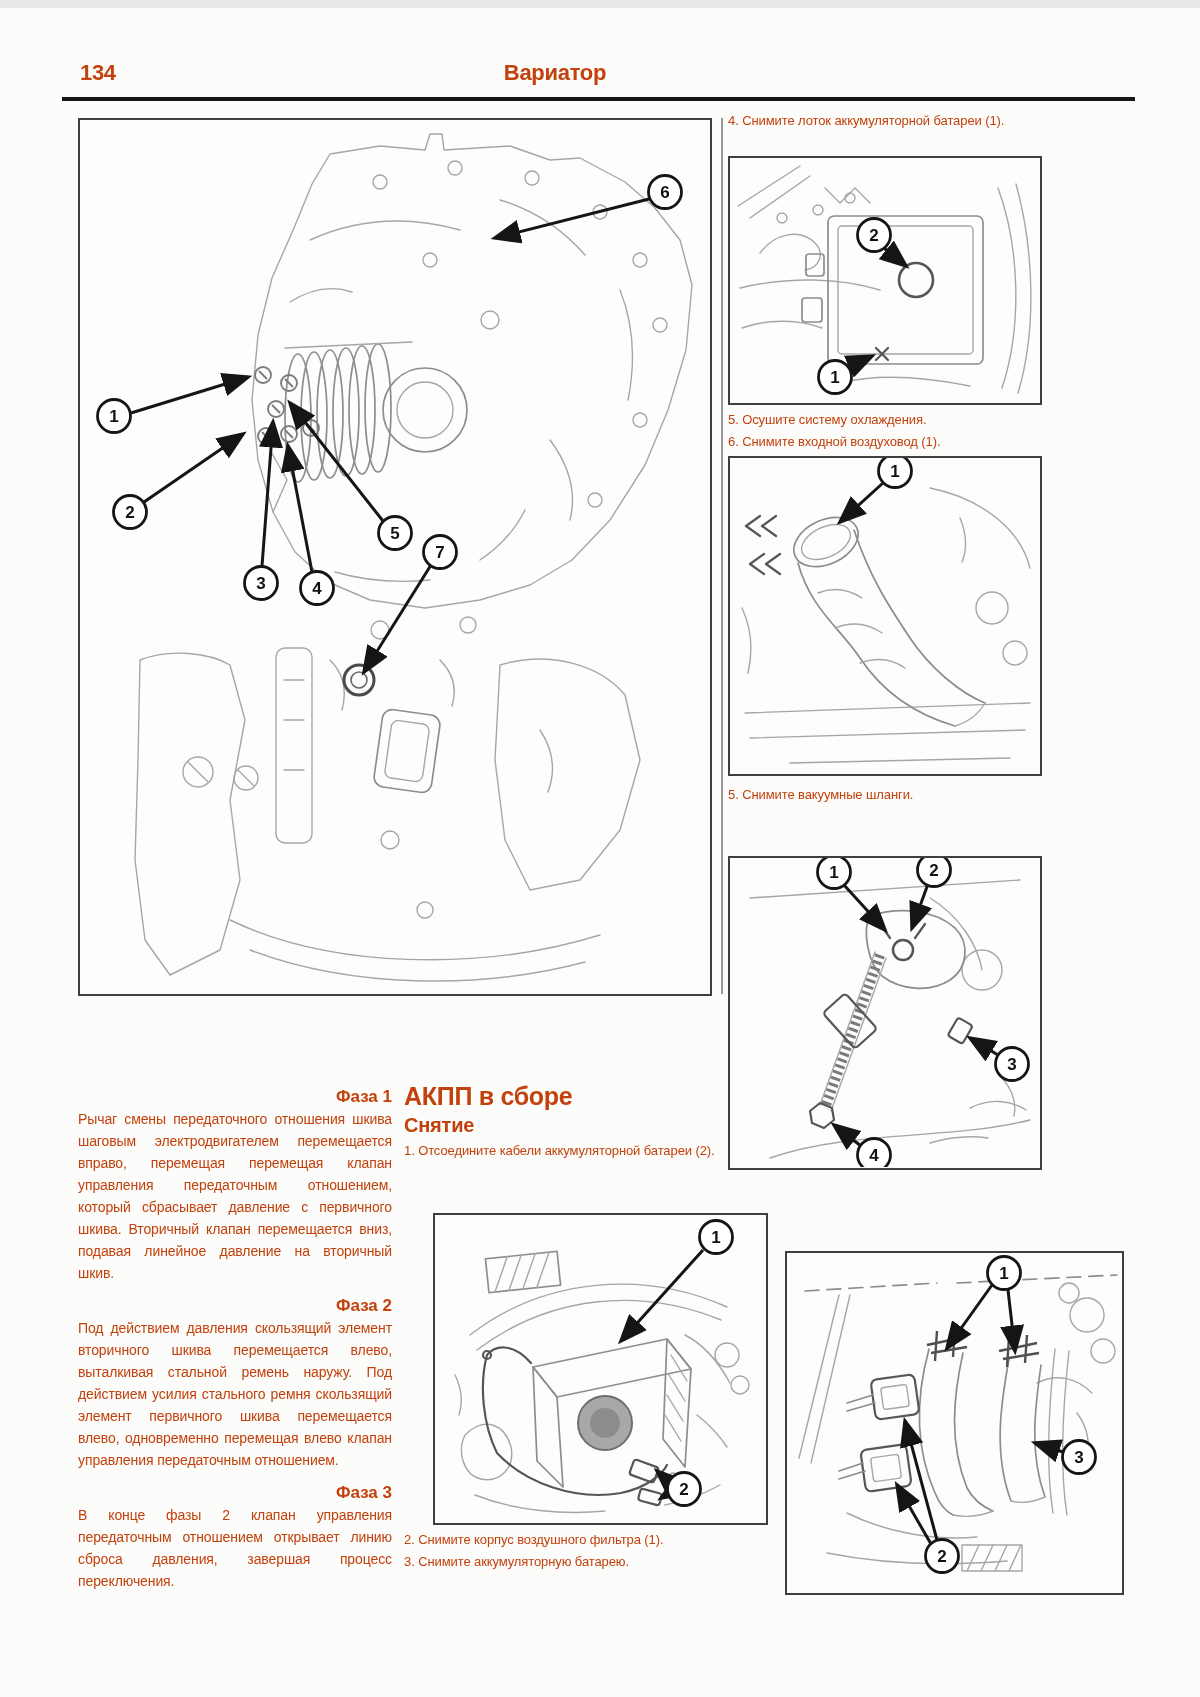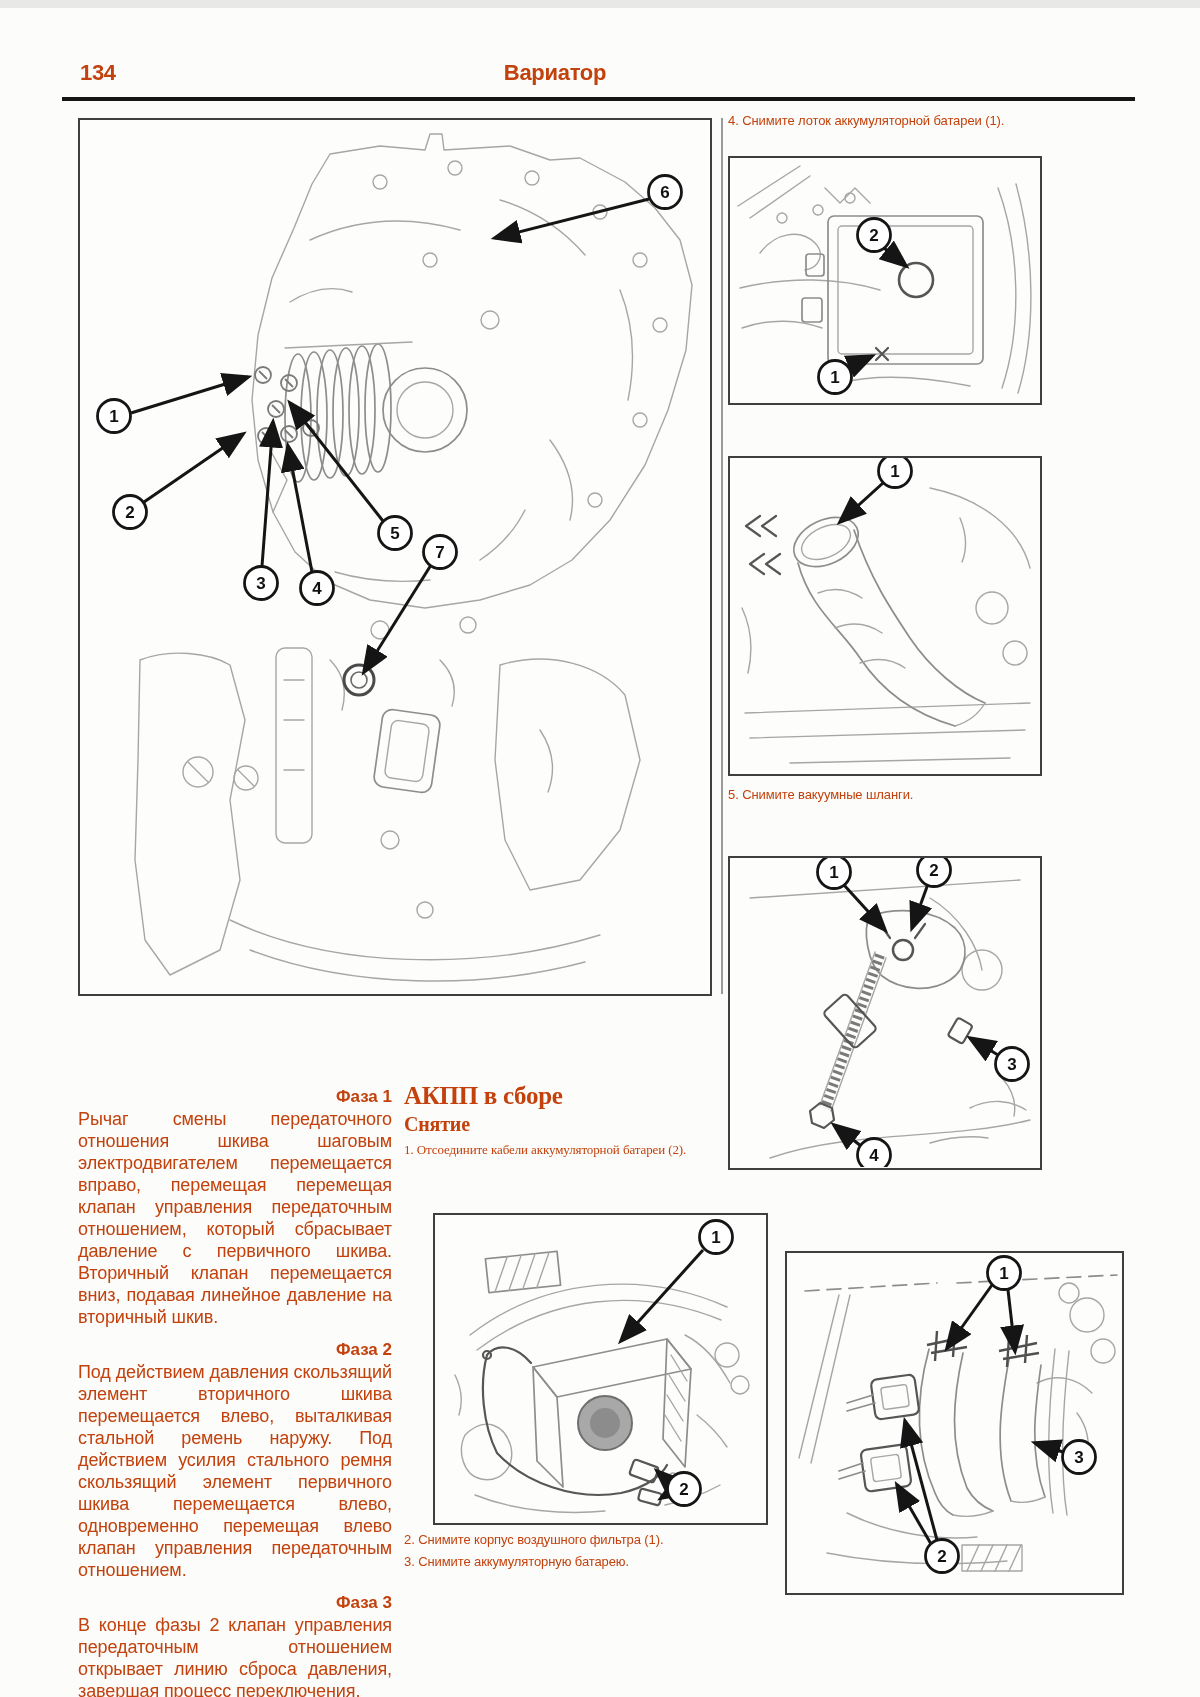--- a/index.html
+++ b/index.html
@@ -2,21 +2,21 @@
 <html><head>
 <meta charset="utf-8">
 <style>
   html,body{margin:0;padding:0;background:#e8e8e6;}
   #page{
     position:relative;width:1200px;height:1697px;margin:8px auto;
     background:#fcfcfa;overflow:hidden;
     font-family:"Liberation Sans",sans-serif;color:#c2410c;
   }
   .abs{position:absolute;}
-  .txt{font-size:18px;line-height:22px;text-align:justify;letter-spacing:-0.1px;}
+  .txt{font-size:14px;line-height:22px;text-align:justify;letter-spacing:-0.1px;}
   .stepline{font-size:13px;line-height:22px;text-align:justify;letter-spacing:-0.1px;}
   .caption{font-size:17px;line-height:21px;font-weight:bold;text-align:justify;letter-spacing:-0.2px;}
   .h-main{font-size:22px;font-weight:bold;letter-spacing:-0.3px;}
   .h-akpp{font-size:25px;font-weight:bold;letter-spacing:-0.3px;}
   .h-sub{font-size:20px;font-weight:bold;letter-spacing:-0.2px;}
   .phase-label{font-weight:bold;font-size:17px;line-height:22px;text-align:right;}
   .phase-block{margin-bottom:11px;}
   .figbox{border:2.5px solid #3f3f3f;background:#fdfdfc;box-sizing:border-box;}
   .rule{background:#161616;}
   .divider{background:#9a9a9a;}
@@ -151,21 +151,21 @@
     <div class="phase-block">
       <div class="phase-label">Фаза 2</div>
       <div class="txt">Под действием давления скользящий элемент вторичного шкива перемещается влево, выталкивая стальной ремень наружу. Под действием усилия стального ремня скользящий элемент первичного шкива перемещается влево, одновременно перемещая влево клапан управления передаточным отношением.</div>
     </div>
     <div class="phase-block">
       <div class="phase-label">Фаза 3</div>
       <div class="txt">В конце фазы 2 клапан управления передаточным отношением открывает линию сброса давления, завершая процесс переключения.</div>
     </div>
   </div>
 
-  <div class="abs" style="left:404px;top:1074px;width:364px;font-family:Liberation Serif, serif;">
+  <div class="abs" style="left:404px;top:1074px;width:364px;">
     <div class="h-akpp">АКПП в сборе</div>
     <div class="h-sub" style="margin-top:3px;">Снятие</div>
     <div class="stepline" style="margin-top:3px;">1. Отсоедините кабели аккумуляторной батареи (2).</div>
   </div>
 
   <div class="abs figbox" style="left:433px;top:1205px;width:335px;height:312px;">
     <svg width="330" height="307" viewBox="0 0 330 307">
       <defs>
         <marker id="ah2" markerWidth="10" markerHeight="8" refX="8.5" refY="4" orient="auto">
             <path d="M0,0 L10,4 L0,8 Z" fill="#151515"></path>
@@ -250,20 +250,24 @@
           <text class="cn" x="144" y="83">2</text>
       </g>
       <g>
         <line class="cl" x1="118" y1="209" x2="142" y2="198" marker-end="url(#ah3)"></line>
         <circle class="co" cx="105" cy="219" r="16.5"></circle>
           <text class="cn" x="105" y="225">1</text>
       </g>
     </svg>
   </div>
 
+  <div class="abs" style="left:728px;top:401px;width:317px;">
+    <div class="stepline">5. Осушите систему охлаждения.</div>
+    <div class="stepline">6. Снимите входной воздуховод (1).</div>
+  </div>
 
   <div class="abs figbox" style="left:728px;top:448px;width:314px;height:320px;">
     <svg width="309" height="315" viewBox="0 0 309 315">
       <defs>
         <marker id="ah4" markerWidth="10" markerHeight="8" refX="8.5" refY="4" orient="auto">
             <path d="M0,0 L10,4 L0,8 Z" fill="#151515"></path>
           </marker>
       </defs>
       <g>
         <path class="dk" d="M30,58 L16,68 L30,78 M46,58 L32,68 L46,78"></path>

